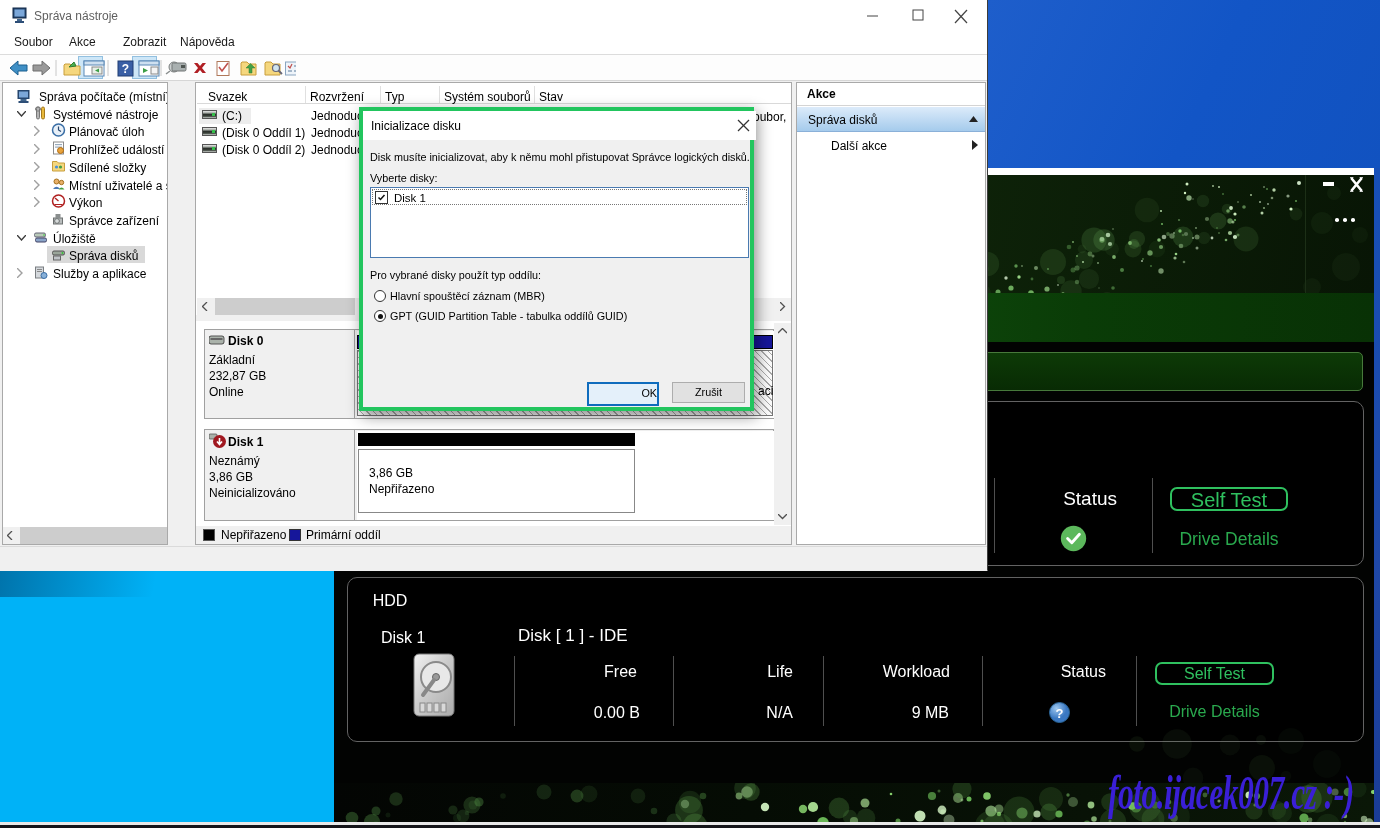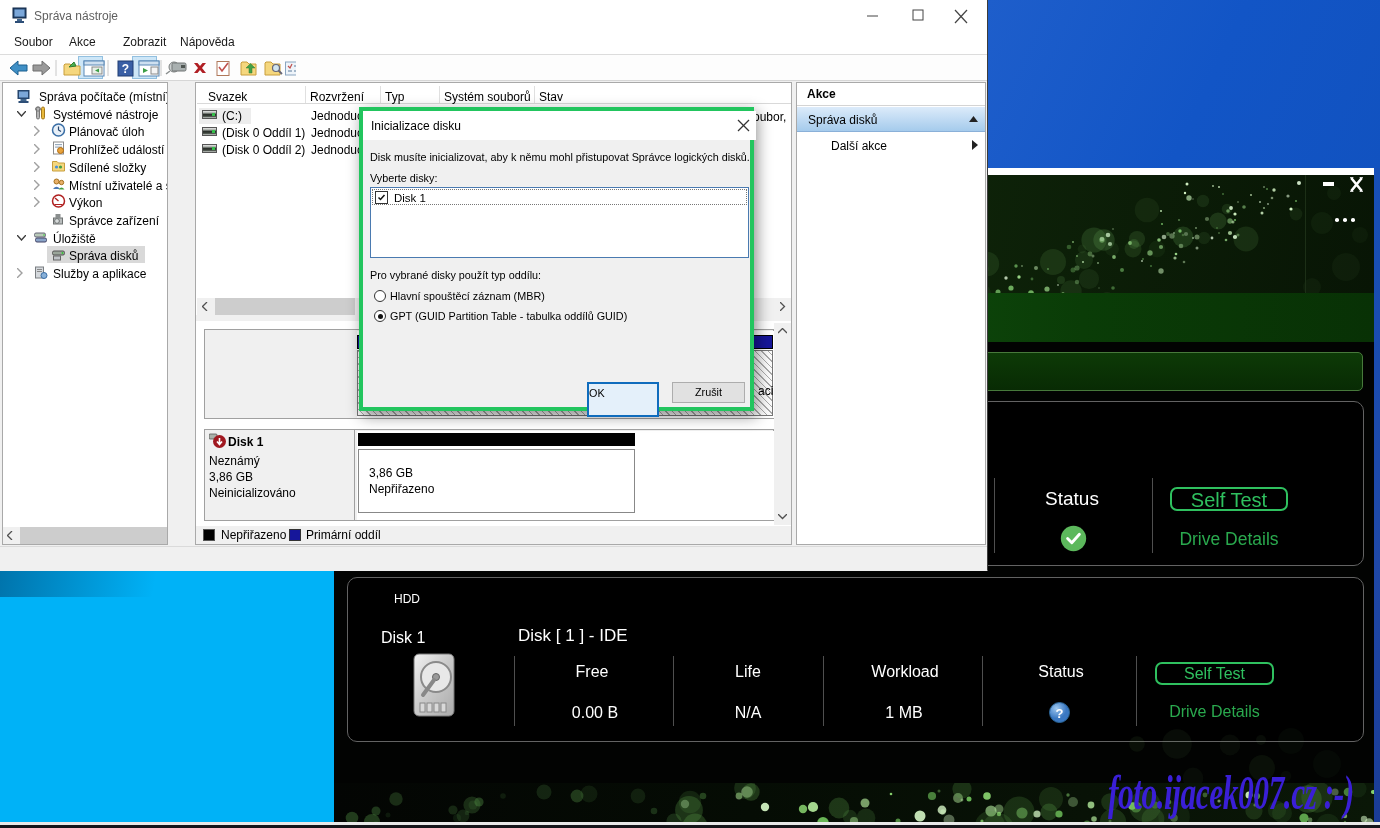--- a/index.html
+++ b/index.html
@@ -18,21 +18,21 @@
 #app .minbtn { position:absolute; left:989px; top:14px; width:11px; height:4px; background:#fff; }
 #app .xbtn { position:absolute; left:1016px; top:9px; width:13px; height:15px; }
 #app .dots { position:absolute; left:1001px; top:49px; width:30px; height:6px; }
 #app .dots i { position:absolute; top:1px; width:3.6px; height:3.6px; border-radius:50%; background:#fff; }
 #app .band { position:absolute; left:0; top:125px; width:1040px; height:49px; background:linear-gradient(to right,#1d6a11,#125410 35%,#0a3c07 72%,#083105); }
 #app .nav { position:absolute; left:16px; top:184px; width:1013px; height:39px; background:linear-gradient(#0d3a07,#082b04); border:1px solid #47793b; border-radius:5px; }
 .card { position:absolute; background:#000; border:1px solid #636363; border-radius:10px; }
 #card1 { left:13px; top:233px; width:1017px; height:165px; }
 #card2 { left:13px; top:409px; width:1017px; height:165px; }
 .vdiv { position:absolute; width:1px; background:#4f4f4f; }
-.wlab { position:absolute; color:#fff; text-align:center; }
+.wlab { position:absolute; color:#fff; text-align:right; }
 .glab { position:absolute; color:#2aa94e; text-align:center; }
 .stbtn { position:absolute; border:2px solid #2fc05f; border-radius:7px; color:#2fc05f; text-align:center; }
 
 #cm { left:0; top:0; width:988px; height:571px; background:#f0f0f0; border-right:1px solid #3c3c3c; border-bottom:1px solid #9a9a9a; font-size:12px; color:#000; }
 #cm .titlebar { position:absolute; left:0; top:0; width:987px; height:30px; background:#fff; }
 #cm .title { position:absolute; left:34px; top:9px; color:#5f5f5f; font-size:12px; }
 #cm .menubar { position:absolute; left:0; top:30px; width:987px; height:25px; background:#fff; border-bottom:1px solid #dcdcdc; }
 #cm .menubar span { position:absolute; top:5px; font-size:12px; color:#1a1a1a; }
 #cm .toolbar { position:absolute; left:0; top:55px; width:987px; height:26px; background:#fdfdfd; border-bottom:1px solid #d6d6d6; }
 #cm .selbox { position:absolute; top:1px; height:23px; background:#cde6f7; border:1px solid #92c0e0; }
@@ -227,21 +227,21 @@
     <div class="wlab" style="left:679px;top:86px;width:90px;font-size:19px">Status</div>
     <svg style="position:absolute;left:712px;top:123px" width="27" height="27" viewBox="0 0 32 32">
         <circle cx="16" cy="16" r="15" fill="#5cb85c"></circle>
         <path d="M9 16 L14 21 L23 11" stroke="#fff" stroke-width="3.4" fill="none" stroke-linecap="round" stroke-linejoin="round"></path>
       </svg>
     <div class="stbtn" style="left:822px;top:85px;width:118px;height:24px;font-size:20px;line-height:22px">Self Test</div>
     <div class="glab" style="left:822px;top:127px;width:118px;font-size:17.5px">Drive Details</div>
   </div>
 
   <div class="card" id="card2">
-    <div class="wlab" style="left:12px;top:14px;width:60px;text-align:right;font-size:12px">HDD</div>
+    <div class="wlab" style="left:12px;top:14px;width:60px;text-align:center;font-size:16px">HDD</div>
     <div class="wlab" style="left:33px;top:51px;width:70px;text-align:left;font-size:16px">Disk 1</div>
     <svg style="position:absolute;left:64px;top:75px" width="44" height="70" viewBox="0 0 44 70">
       <rect x="2" y="1" width="40" height="62" rx="5" fill="url(#hddg)" stroke="#777" stroke-width="1"></rect>
       <defs>
           <linearGradient id="hddg" x1="0" y1="0" x2="1" y2="1">
             <stop offset="0" stop-color="#f2f2f2"></stop>
             <stop offset=".5" stop-color="#c9c9c9"></stop>
             <stop offset="1" stop-color="#ababab"></stop>
           </linearGradient>
         </defs>
@@ -257,21 +257,21 @@
     <div class="vdiv" style="left:166px;top:78px;height:70px"></div>
     <div class="vdiv" style="left:325px;top:78px;height:70px"></div>
     <div class="vdiv" style="left:475px;top:78px;height:70px"></div>
     <div class="vdiv" style="left:634px;top:78px;height:70px"></div>
     <div class="vdiv" style="left:788px;top:78px;height:70px"></div>
     <div class="wlab" style="left:199px;top:85px;width:90px;font-size:16px">Free</div>
     <div class="wlab" style="left:202px;top:126px;width:90px;font-size:16px">0.00 B</div>
     <div class="wlab" style="left:355px;top:85px;width:90px;font-size:16px">Life</div>
     <div class="wlab" style="left:355px;top:126px;width:90px;font-size:16px">N/A</div>
     <div class="wlab" style="left:512px;top:85px;width:90px;font-size:16px">Workload</div>
-    <div class="wlab" style="left:511px;top:126px;width:90px;font-size:16px">1 MB</div>
+    <div class="wlab" style="left:511px;top:126px;width:90px;font-size:16px">9 MB</div>
     <div class="wlab" style="left:668px;top:85px;width:90px;font-size:16px">Status</div>
     <svg style="position:absolute;left:701px;top:124px" width="21" height="21" viewBox="0 0 21 21">
         <circle cx="10.5" cy="10.5" r="10" fill="url(#qg)" stroke="#2a6496" stroke-width="1"></circle>
         <defs>
           <radialGradient id="qg" cx=".35" cy=".3">
             <stop offset="0" stop-color="#9ec8f0"></stop>
             <stop offset="1" stop-color="#3a78c2"></stop>
           </radialGradient>
         </defs>
         <text x="10.5" y="15.5" font-size="13" font-weight="bold" fill="#fff" text-anchor="middle" font-family="Liberation Sans">?</text>
@@ -649,20 +649,31 @@
  <svg class="ar" style="position:absolute;left:5px;top:4px" width="6" height="9">
           <path d="M5 0 L0.5 4.5 L5 9" stroke="#505050" fill="none" stroke-width="1.3"></path>
         </svg>
  <svg class="ar" style="position:absolute;right:5px;top:4px" width="6" height="9">
           <path d="M0 0 L4.5 4.5 L0 9" stroke="#505050" fill="none" stroke-width="1.3"></path>
         </svg>
  <div class="th" style="left:18px;top:0;width:140px;height:17px"></div>
 </div>
 <div style="position:absolute;left:0;top:232px;width:595px;height:6px;background:#f0f0f0"></div>
 <div class="dgrow" style="top:246px;height:90px">
+ <div class="dginfo">
+   <svg style="position:absolute;left:4px;top:4px" width="16" height="13">
+            <rect x="0" y="2" width="15" height="8" rx="2" fill="linear"></rect>
+            <rect x="0" y="2" width="15" height="8" rx="2" fill="#aab2aa" stroke="#555"></rect>
+            <rect x="1.5" y="4" width="12" height="2" fill="#666"></rect>
+          </svg>
+   <span style="position:absolute;left:23px;top:4px;font-weight:bold">Disk 0</span>
+   <span style="position:absolute;left:4px;top:23px">Základní</span>
+   <span style="position:absolute;left:4px;top:39px">232,87 GB</span>
+   <span style="position:absolute;left:4px;top:55px">Online</span>
+ </div>
  <div style="position:absolute;left:152px;top:1px;width:417px;height:87px;background:#fff">
    <div style="position:absolute;left:0;top:4px;width:416px;height:14px;background:#16169a;border:1px solid #000"></div>
    <div style="position:absolute;left:0;top:19px;width:416px;height:66px;border:1px solid #777;background:repeating-linear-gradient(45deg,#fcfcfc 0 3.6px,#ababab 3.6px 4.6px)"></div>
    <span style="position:absolute;left:401px;top:53px;font-size:12px">aci</span>
  </div>
 </div>
 <div class="dgrow" style="top:346px;height:92px">
  <div class="dginfo">
    <svg style="position:absolute;left:4px;top:3px" width="18" height="16" viewBox="0 0 18 16">
      <rect x="0" y="1" width="8" height="5" rx="1" fill="#aab2aa" stroke="#555" stroke-width=".8"></rect>
@@ -736,18 +747,18 @@
       <span style="position:absolute;left:21px;top:2px;font-size:11.5px">Disk 1</span>
     </div>
   </div>
   <div style="position:absolute;left:7px;top:158px">Pro vybrané disky použít typ oddílu:</div>
   <div style="position:absolute;left:11px;top:179px;width:12px;height:12px;border:1px solid #333;border-radius:50%;background:#fff"></div>
   <div style="position:absolute;left:27px;top:179px">Hlavní spouštěcí záznam (MBR)</div>
   <div style="position:absolute;left:11px;top:199px;width:12px;height:12px;border:1px solid #333;border-radius:50%;background:#fff">
     <div style="position:absolute;left:2.5px;top:2.5px;width:5px;height:5px;border-radius:50%;background:#111"></div>
   </div>
   <div style="position:absolute;left:27px;top:199px">GPT (GUID Partition Table - tabulka oddílů GUID)</div>
-  <div style="position:absolute;left:224px;top:271px;width:72px;height:35px;background:#e4f0fa;border:2px solid #0f6cbd;text-align:left;line-height:18px">OK</div>
+  <div style="position:absolute;left:224px;top:271px;width:72px;height:24px;background:#e4f0fa;border:2px solid #0f6cbd;text-align:right;line-height:18px">OK</div>
   <div style="position:absolute;left:309px;top:271px;width:73px;height:21px;background:#e1e1e1;border:1px solid #adadad;text-align:center;line-height:19px">Zrušit</div>
 </div>
 
 <div class="abs" id="bstrip1"></div>
 <div class="abs" id="bstrip2"></div>
 
 </body></html>

